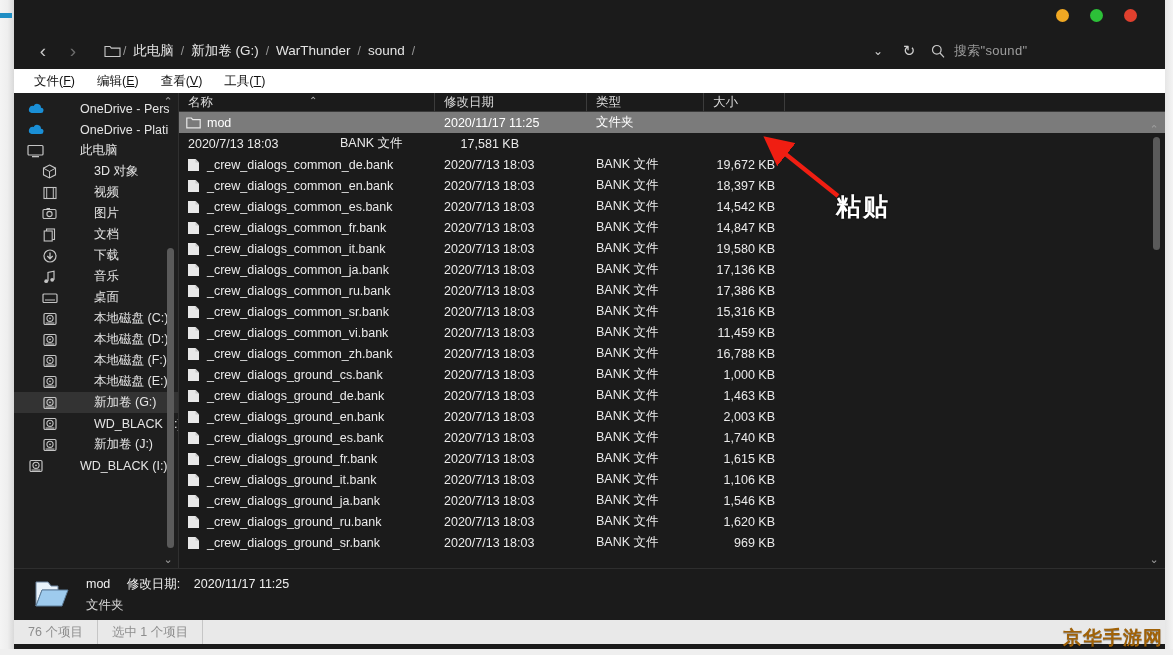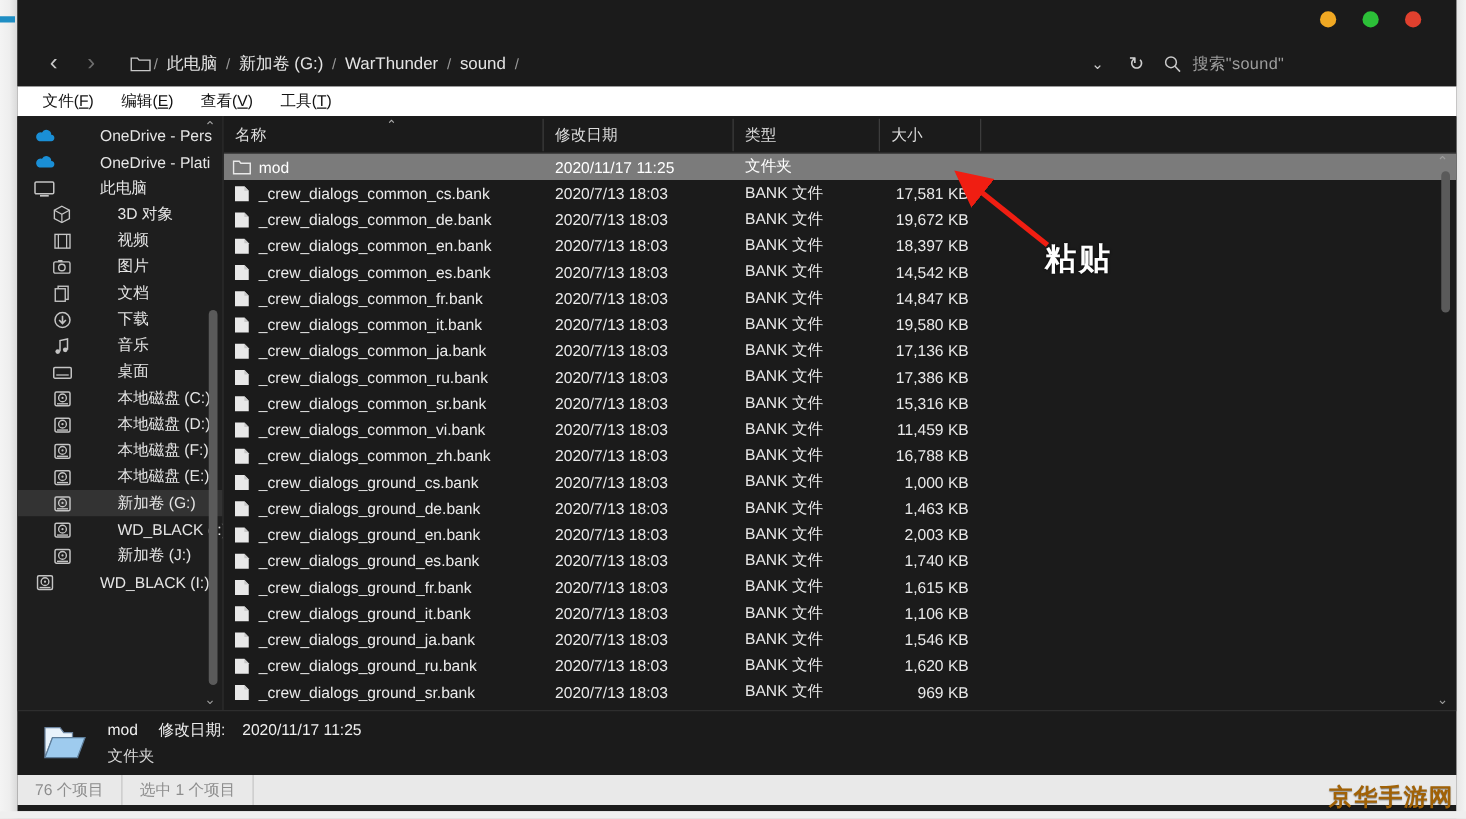--- a/index.html
+++ b/index.html
@@ -66,21 +66,21 @@
   .sb-thumb { position:absolute; right:4px; top:155px; width:7px; height:300px; background:#5a5a5a; border-radius:4px; }
   .sb-list { padding-top:5px; }
   .sb-row { display:flex; align-items:center; height:21px; padding-left:12px; color:#e5e5e5; font-size:12.5px; white-space:nowrap;gap:29px; }
   .sb-row.ind1 { padding-left:26px; }
   .sb-row.sel { background:#333333; }
   .sb-ico { width:19px; height:16px; margin-right:6px; display:flex; align-items:center; justify-content:center; flex:0 0 auto; }
   .sb-label { overflow:hidden; }
 
   
   .filepane { position:relative; flex:1; background:#1b1b1b; overflow:hidden; }
-  .colhead { position:relative; display:flex; height:30px; background:#1b1b1b;
+  .colhead { position:relative; display:flex; height:19px; background:#1b1b1b;
      border-bottom:1px solid #3a3a3a; align-items:center; }
   .col { color:#dcdcdc; font-size:12.5px; padding-left:9px; height:26px; line-height:26px;
      border-right:1px solid #3c3c3c; box-sizing:border-box; }
   .col.c-name { width:256px; }
   .col.c-date { width:152px; }
   .col.c-type { width:117px; }
   .col.c-size { width:81px; }
   .col.c-pad { flex:1; border-right:none; }
   .sort-caret { position:absolute; left:130px; top:-5px; color:#b0b0b0; font-size:10px; }
 
@@ -393,29 +393,20 @@
                     <path d="M0.8 2h4.6l1.3 1.6H14.2v8.3H0.8z" fill="none" stroke="#e8e8e8" stroke-width="1.2"></path>
                   </svg>
                 </span>
                 <span>mod</span>
               </div>
               <div class="cell c-date">2020/11/17 11:25</div>
               <div class="cell c-type">文件夹</div>
               <div class="cell c-size"></div>
             </div>
             <div class="row">
-              <div class="cell c-name">
-                <span class="ficon">
-                  <svg width="13" height="14" viewBox="0 0 13 14">
-                    <path d="M1 1h7.5l3.5 3.5V13H1z" fill="#e8e8e8"></path>
-                    <path d="M8.5 1v3.5H12" fill="#c8c8c8"></path>
-                  </svg>
-                </span>
-                <span>_crew_dialogs_common_cs.bank</span>
-              </div>
               <div class="cell c-date">2020/7/13 18:03</div>
               <div class="cell c-type">BANK 文件</div>
               <div class="cell c-size">17,581 KB</div>
             </div>
             <div class="row">
               <div class="cell c-name">
                 <span class="ficon">
                   <svg width="13" height="14" viewBox="0 0 13 14">
                     <path d="M1 1h7.5l3.5 3.5V13H1z" fill="#e8e8e8"></path>
                     <path d="M8.5 1v3.5H12" fill="#c8c8c8"></path>

